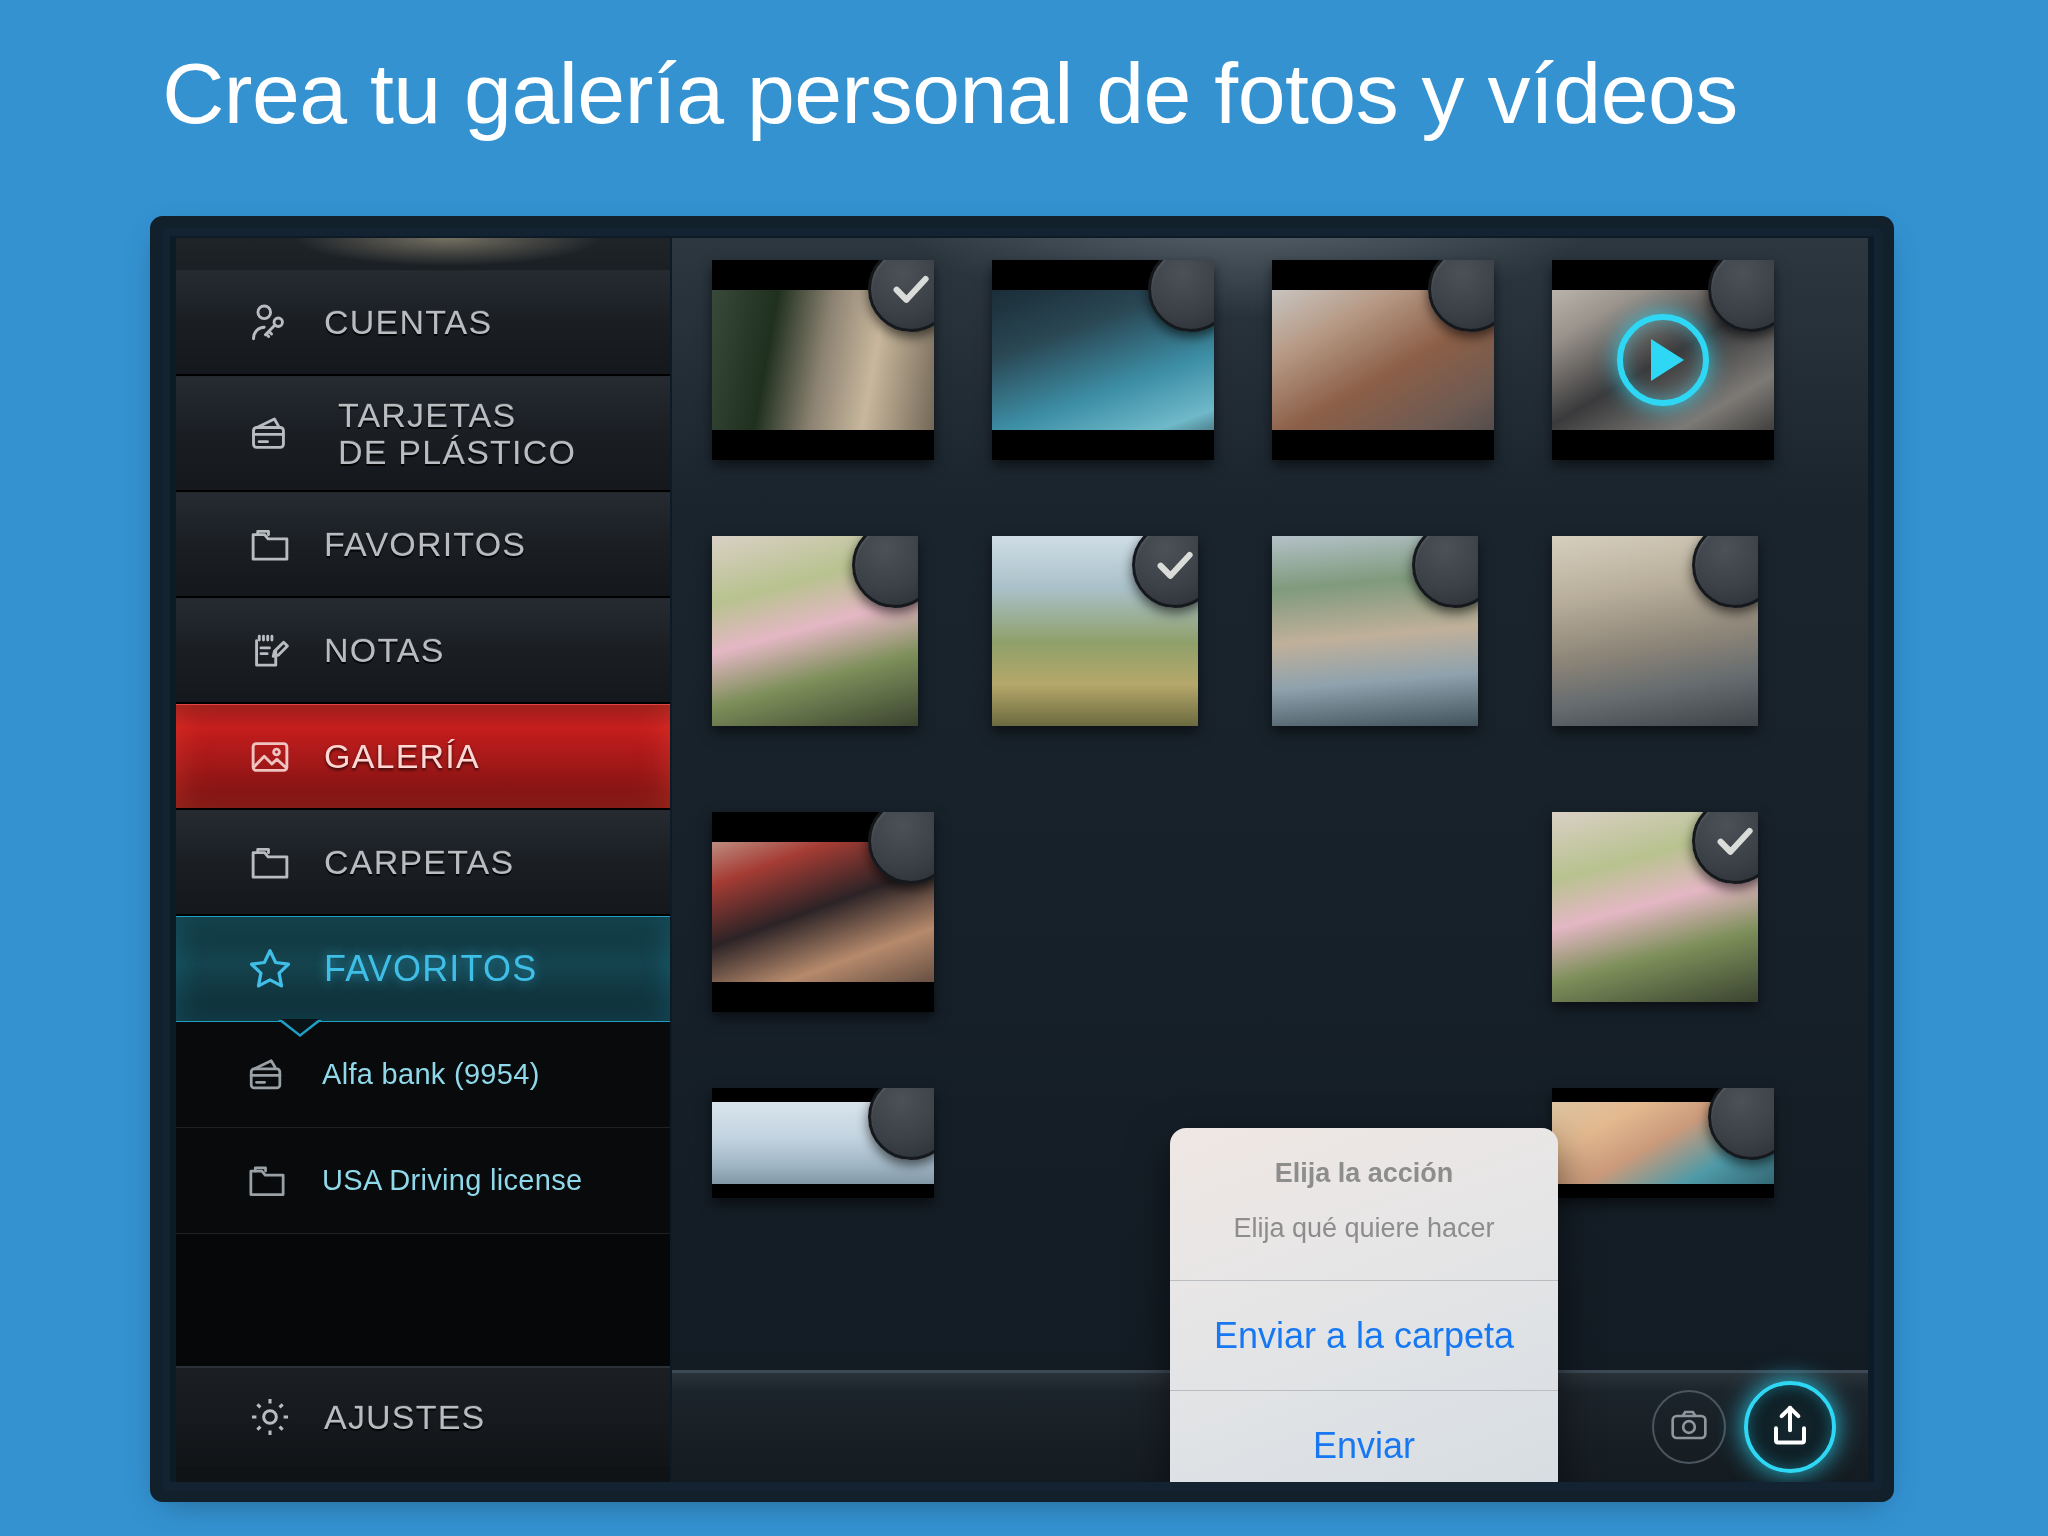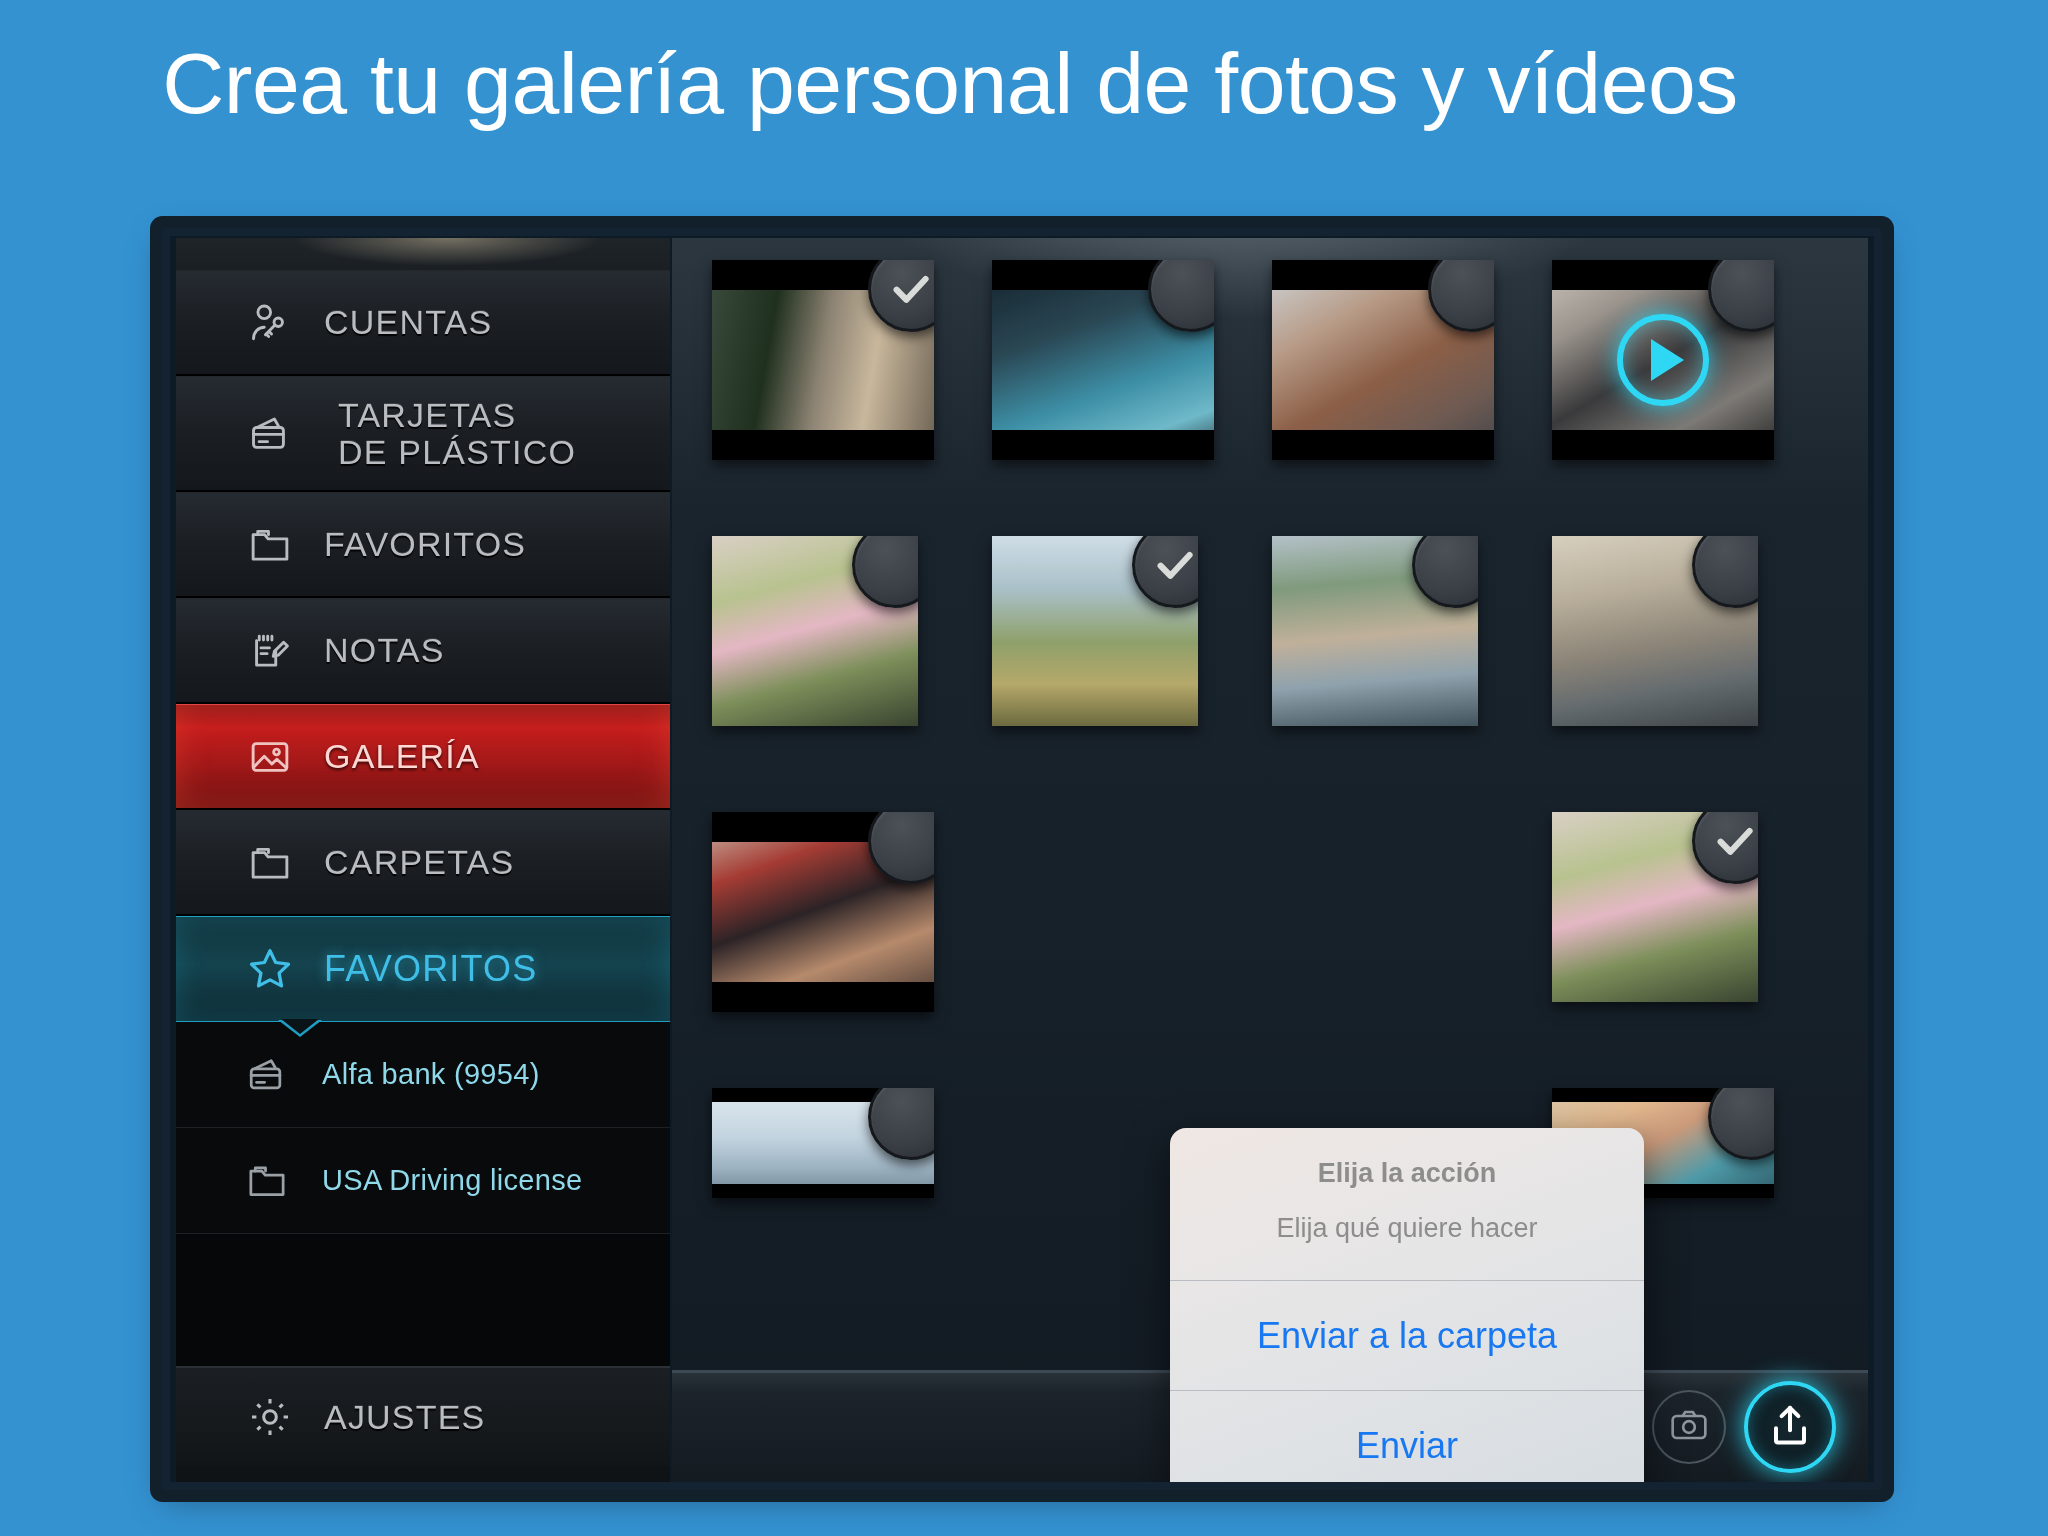--- a/index.html
+++ b/index.html
@@ -5,21 +5,21 @@
   * { margin:0; padding:0; box-sizing:border-box; }
   html, body {
     width:2048px; height:1536px;
     background:#3492d1;
     font-family:"Liberation Sans", sans-serif;
     overflow:hidden;
   }
 
   
   #headline {
-    position:absolute; left:0; top:38px; width:1900px;
+    position:absolute; left:0; top:48px; width:1900px;
     text-align:center;
     color:#ffffff;
     font-size:86px;
     font-weight:400;
     letter-spacing:-0.5px;
     line-height:1.05;
     white-space:nowrap;
     font-family:"Liberation Sans", sans-serif;
   }
 
@@ -220,21 +220,21 @@
     background:radial-gradient(circle at 50% 50%, rgba(20,40,48,.9) 0%, rgba(10,22,28,.95) 100%);
     box-shadow:0 0 26px rgba(46,216,245,.9), inset 0 0 16px rgba(46,216,245,.4);
     display:flex; align-items:center; justify-content:center;
     cursor:pointer;
   }
 
   
   #modal{
     position:absolute;
     left:1008px; top:900px;
-    width:474px;
+    width:388px;
     background:linear-gradient(160deg,#efe7e3 0%,#e8e6e6 32%,#dfe2e5 66%,#d6dce1 100%);
     border-radius:16px;
     box-shadow:0 14px 40px rgba(0,0,0,.55);
     z-index:30;
     overflow:visible;
   }
   #modal-head{ padding:30px 20px 36px; text-align:center; }
   #modal-title{ color:#8d8d8d; font-size:27px; font-weight:bold; }
   #modal-sub{ color:#8d8d8d; font-size:27px; margin-top:24px; }
   .modal-btn{

